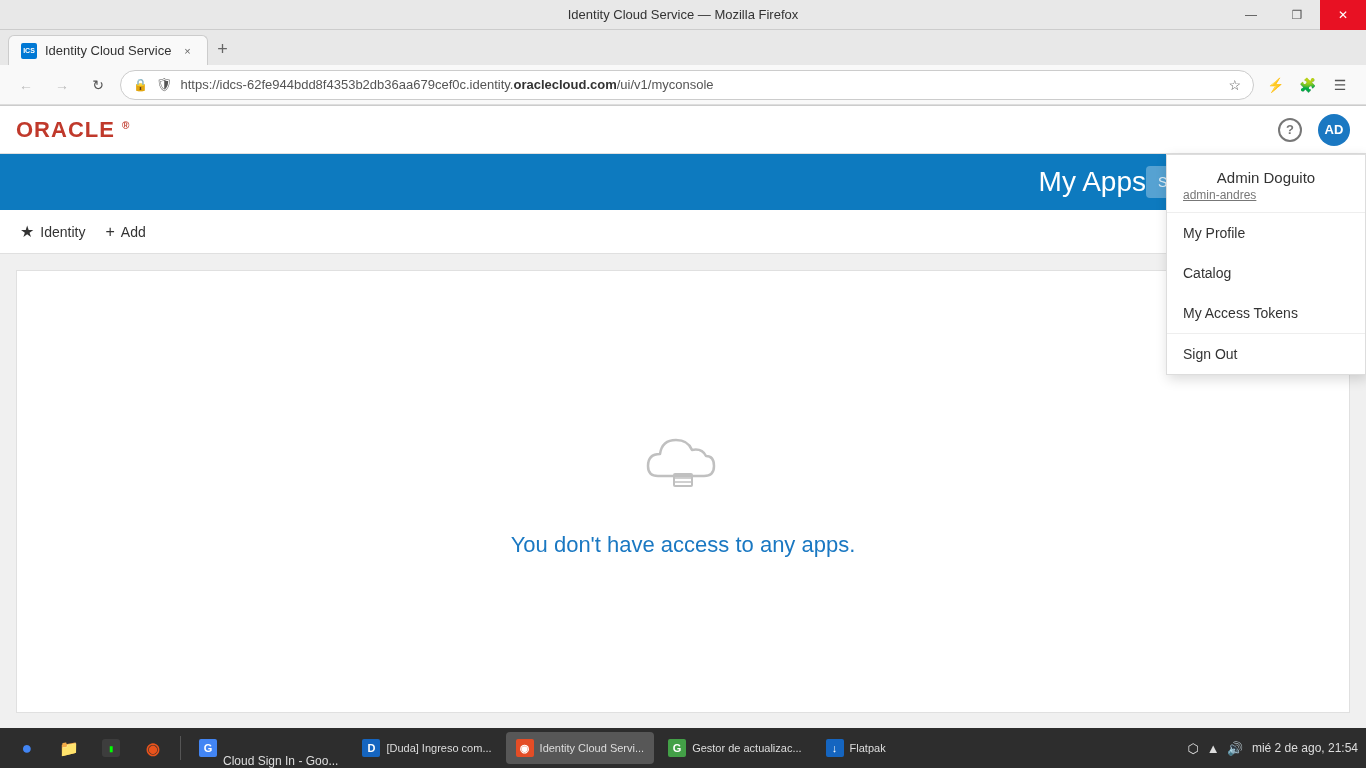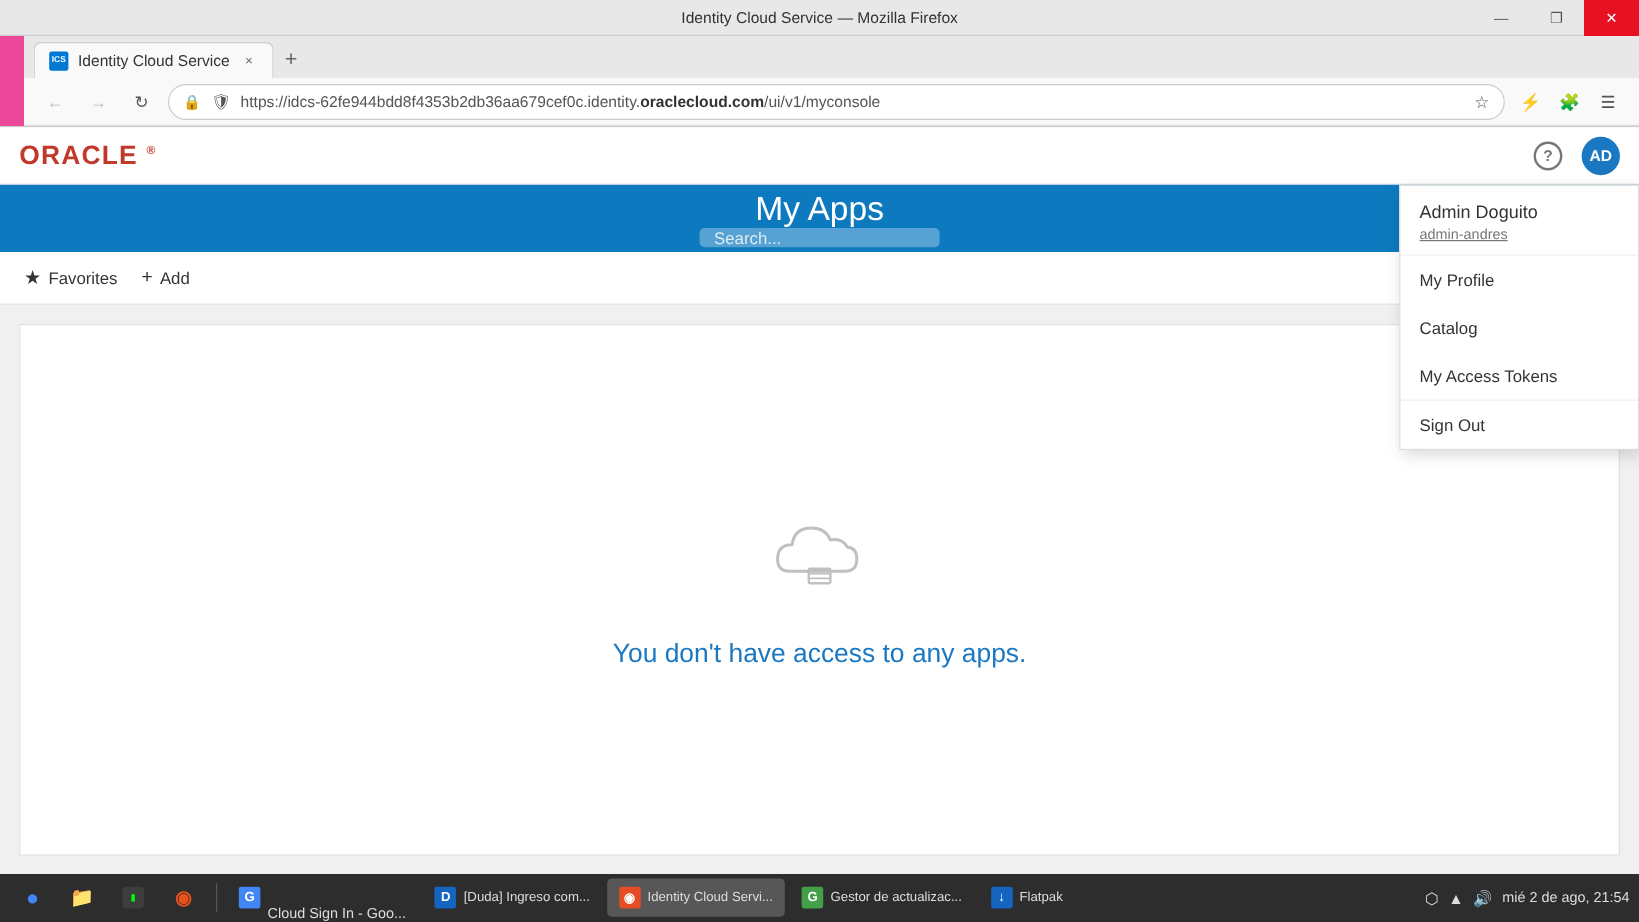--- a/index.html
+++ b/index.html
@@ -33,23 +33,22 @@
       font-size: 12px;
       color: #555;
       cursor: pointer;
       border: none;
       background: transparent;
     }
     .os-titlebar-btn:last-child { background: #e81123; color: white; }
 
     
     .browser-chrome {
-      background: #ec4899;
+      background: #a3a3a3;
       border-bottom: 1px solid #ccc;
-      padding-left: 20px;
     }
     .tab-bar {
       height: 35px;
       display: flex;
       align-items: flex-end;
       padding: 0 8px;
       background: #e8e8e8;
     }
     .tab {
       height: 30px;
@@ -171,22 +170,21 @@
       position: relative;
     }
 
     
     .apps-banner {
       background: #0d7abf;
       height: 56px;
       display: flex;
       align-items: center;
       padding: 12px 20px;
-      justify-content: center;
-      flex-direction: column;
+      justify-content: flex-end;
     }
     .apps-title {
       color: white;
       font-size: 28px;
       font-weight: 300;
     }
     .search-box {
       background: rgba(255,255,255,0.3);
       border: none;
       border-radius: 4px;
@@ -251,20 +249,21 @@
       z-index: 1000;
     }
     .dropdown-header {
       padding: 14px 16px 10px;
       border-bottom: 1px solid #eee;
     }
     .dropdown-user-name {
       font-size: 15px;
       font-weight: 500;
       color: #333;
+      text-align: center;
     }
     .dropdown-user-handle {
       font-size: 12px;
       color: #777;
       margin-top: 2px;
       text-decoration: underline;
     }
     .dropdown-item {
       padding: 12px 16px;
       font-size: 14px;
@@ -385,21 +384,21 @@
   </div>
 
   <div class="apps-banner">
     <span class="apps-title">My Apps</span>
     <input class="search-box" placeholder="Search..." style="">
   </div>
 
   <div class="apps-toolbar">
     <button class="toolbar-btn">
       <span class="icon">★</span>
-      <span>Favorites</span>
+      <span>Identity</span>
     </button>
     <button class="toolbar-btn">
       <span class="icon">+</span>
       <span>Add</span>
     </button>
     <div class="toolbar-spacer"></div>
     <span class="sort-label">Sort</span>
     <span class="sort-value">
       <span>Name</span>
       <span>▾</span>

